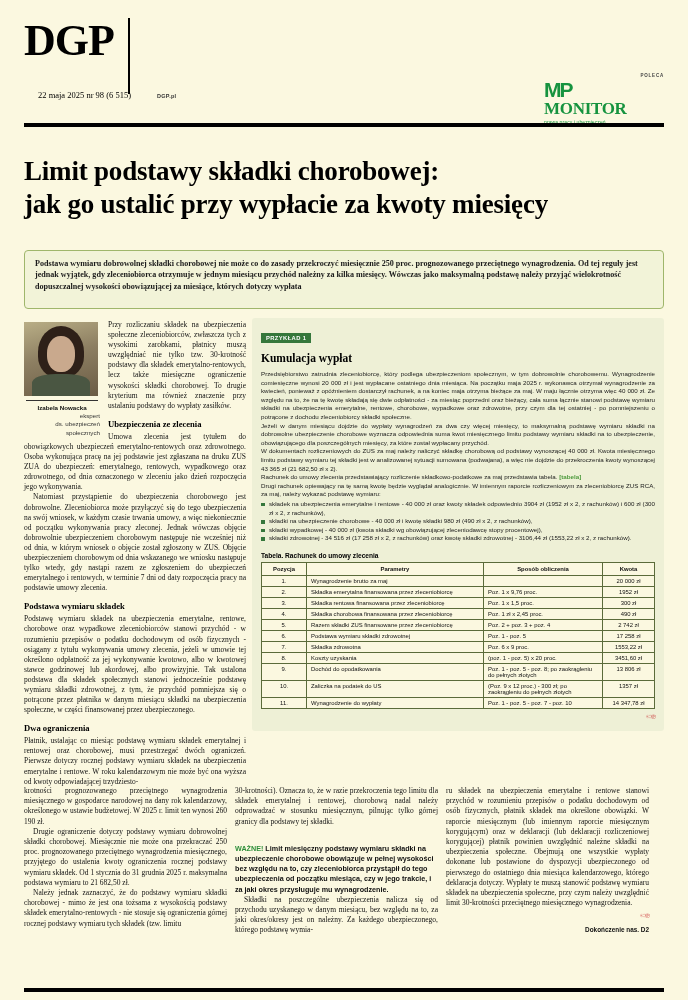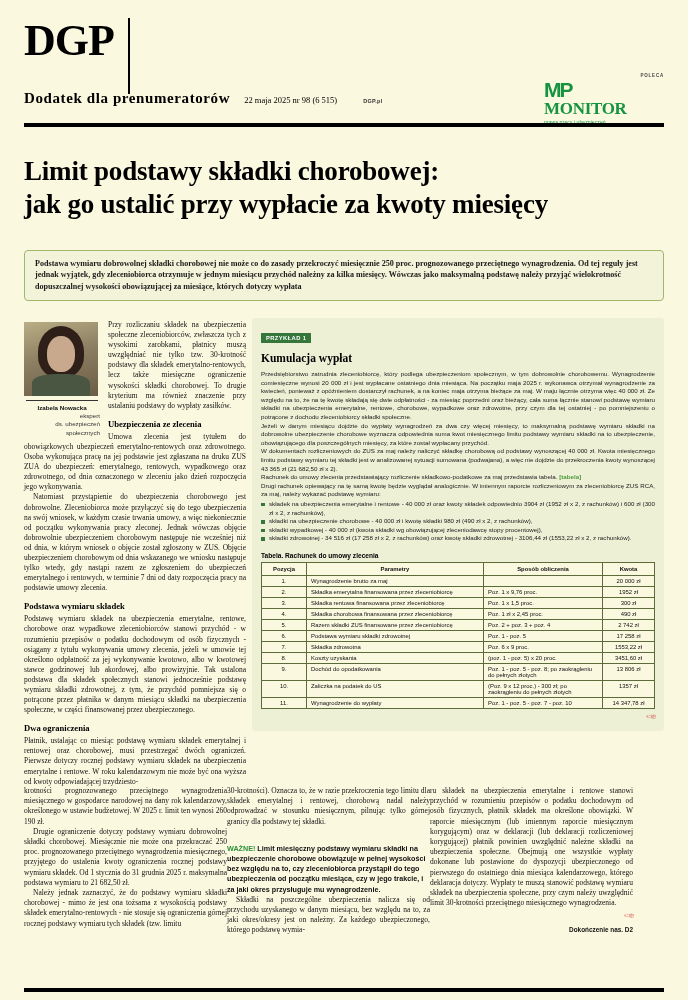--- a/index.html
+++ b/index.html
@@ -160,21 +160,21 @@
 
   
   .lead-box {
     position: absolute;
     left: 24px;
     right: 24px;
     top: 250px;
     border: 1px solid #9fb66b;
     border-radius: 4px;
     background: #f2f3d8;
-    padding: 7px 10px 8px 10px;
+    padding: 7px 10px 16px 10px;
     box-sizing: border-box;
     font-family: "Liberation Serif", serif;
     font-size: 8.1px;
     line-height: 11.4px;
     font-weight: bold;
     color: #1a1a1a;
   }
 
   
   .content {
@@ -366,21 +366,21 @@
     letter-spacing: -1px;
   }
 
   
   .bottom {
     position: absolute;
     left: 24px;
     right: 24px;
     top: 786px;
     display: flex;
-    gap: 0;
+    gap: 8px;
   }
   .bcol {
     width: 203px;
     font-family: "Liberation Serif", serif;
     font-size: 7.5px;
     line-height: 10.2px;
     text-align: justify;
     color: #111;
     hyphens: auto;
   }
@@ -424,21 +424,20 @@
 <body>
 
 <div class="page">
 
   <div class="masthead">
     <div class="mast-row">
       <div class="dgp-logo">DGP</div>
       <div class="mast-divider"></div>
     </div>
     <div class="mast-sub">
-      <div class="mast-sub-main">Dodatek dla prenumeratorów</div>
       <div class="mast-sub-date">22 maja 2025 nr 98 (6 515)</div>
       <div class="mast-sub-site">DGP.pl</div>
     </div>
 
     <div class="monitor-block">
       <div class="poleca">POLECA</div>
       <div class="monitor-row">
         <div class="mp-mark">MP</div>
         <div class="monitor-text">
           <div class="monitor-name">MONITOR</div>

